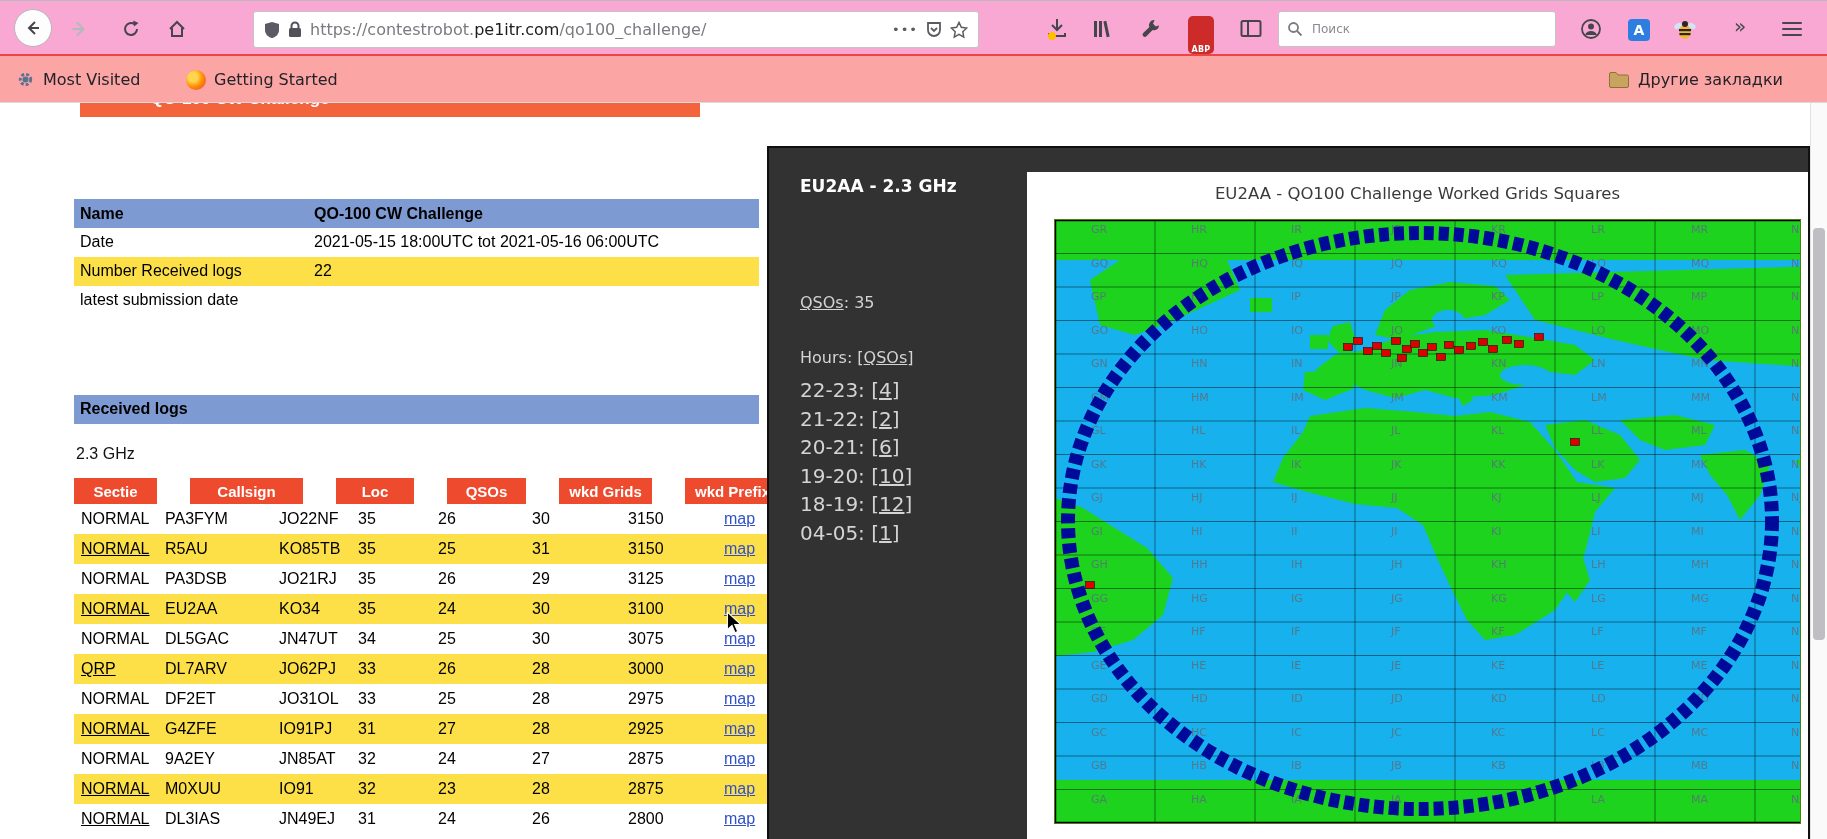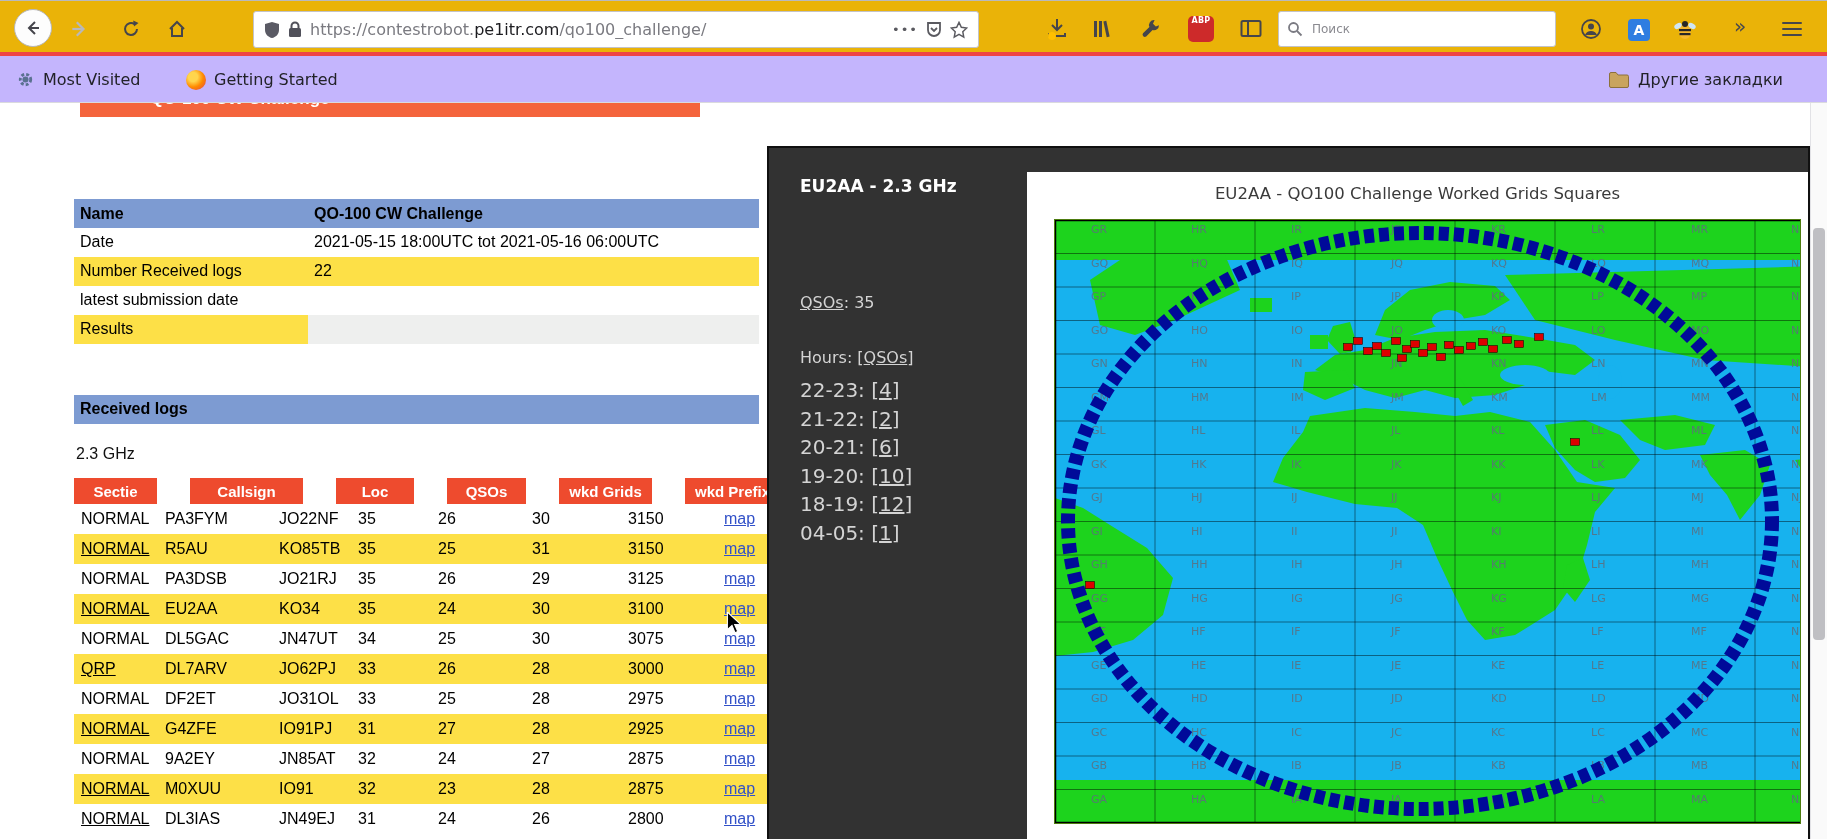--- a/index.html
+++ b/index.html
@@ -1,43 +1,43 @@
 <!DOCTYPE html>
 <html><head>
 <meta charset="utf-8">
 <style>
   html,body{margin:0;padding:0;background:#e8e8e8;}
   .screen{position:relative;width:1827px;height:839px;overflow:hidden;background:#fff;
           font-family:"DejaVu Sans",sans-serif;}
 
   
-  .toolbar{position:absolute;left:0;top:0;width:1827px;height:56px;background:#eab308;
-           border-top:1px solid #b9b9bd;border-bottom:4px solid #ef4444;box-sizing:border-box;}
+  .toolbar{position:absolute;left:0;top:0;width:1827px;height:56px;background:#f9a8d4;
+           border-top:1px solid #b9b9bd;border-bottom:2px solid #ef4444;box-sizing:border-box;}
   .abs{position:absolute;}
   .nav-circle{width:38px;height:38px;border-radius:50%;background:#fdfdfd;border:1px solid #b7b7ba;
               display:flex;align-items:center;justify-content:center;box-sizing:border-box;}
   .toolbtn{display:flex;align-items:center;justify-content:center;width:26px;height:26px;}
   .urlbar{display:flex;align-items:center;background:#fff;border:1px solid #c3c3c8;border-radius:3px;
           box-sizing:border-box;padding:0 10px;gap:8px;}
   .url-text{flex:1;font-size:16px;white-space:nowrap;overflow:hidden;color:#7a7a80;}
   .url-text .domain{color:#1c1c20;}
   .url-dots{color:#5a5a60;font-size:13px;letter-spacing:1px;}
   .searchbar{display:flex;align-items:center;background:#fff;border:1px solid #c3c3c8;border-radius:3px;
              box-sizing:border-box;padding:0 8px;gap:7px;}
   .searchbar input{border:none;outline:none;flex:1;font-size:12px;font-family:"DejaVu Sans",sans-serif;
                    color:#222;background:transparent;width:100%;}
   .searchbar input::placeholder{color:#8a8a90;}
-  .abp-badge{width:26px;height:26px;border-radius:5px;background:#cd2a2a;color:#fff;font-weight:bold;
-             font-size:8px;display:flex;align-items:flex-start;justify-content:center;letter-spacing:.2px;}
+  .abp-badge{width:26px;height:38px;border-radius:5px;background:#cd2a2a;color:#fff;font-weight:bold;
+             font-size:8px;display:flex;align-items:flex-end;justify-content:center;letter-spacing:.2px;}
   .chevrons{font-size:20px;color:#49494f;}
   .hamburger{width:20px;height:14px;display:flex;flex-direction:column;justify-content:space-between;}
   .hamburger span{height:2px;background:#46464c;border-radius:1px;}
 
   
-  .bmbar{position:absolute;left:0;top:56px;width:1827px;height:47px;background:#c4b5fd;
+  .bmbar{position:absolute;left:0;top:56px;width:1827px;height:47px;background:#fca5a5;
          border-bottom:1px solid #dadade;box-sizing:border-box;}
   .bm-item{position:absolute;top:0;height:47px;display:flex;align-items:center;gap:8px;
            font-size:16px;color:#222228;}
   .ff-icon{width:20px;height:20px;border-radius:50%;
            background:radial-gradient(circle at 35% 35%, #ffd54d 0 25%, #ff8a00 55%, #e33c4e 100%);}
   
   .page{position:absolute;left:0;top:103px;width:1810px;height:736px;background:#fff;overflow:hidden;}
   .banner{position:absolute;left:80px;top:0;width:620px;height:14px;background:#f4643c;overflow:hidden;}
   .banner span{display:block;margin-top:-14px;padding-left:70px;color:#fff;font-weight:bold;
                font-size:17px;font-family:"Liberation Sans",sans-serif;}
@@ -246,24 +246,20 @@
 
       <div class="info-row row-tan">
         <div class="cell-label">Number Received logs</div>
         <div class="cell-value">22</div>
       </div>
 
       <div class="info-row row-white">
         <div class="cell-label">latest submission date</div>
       </div>
 
-      <div class="info-row row-tan results-row">
-        <div class="cell-label">Results</div>
-        <div class="cell-value"></div>
-      </div>
     </div>
     </div>
 
     <div class="section-bar">Received logs</div>
     <div class="band-label">2.3 GHz</div>
 
     <div class="r-table">
       <div class="r-hdr">
           <div class="hc" style="width: 84px;">Sectie</div>
           <div class="hc" style="width: 114px;">Callsign</div>

